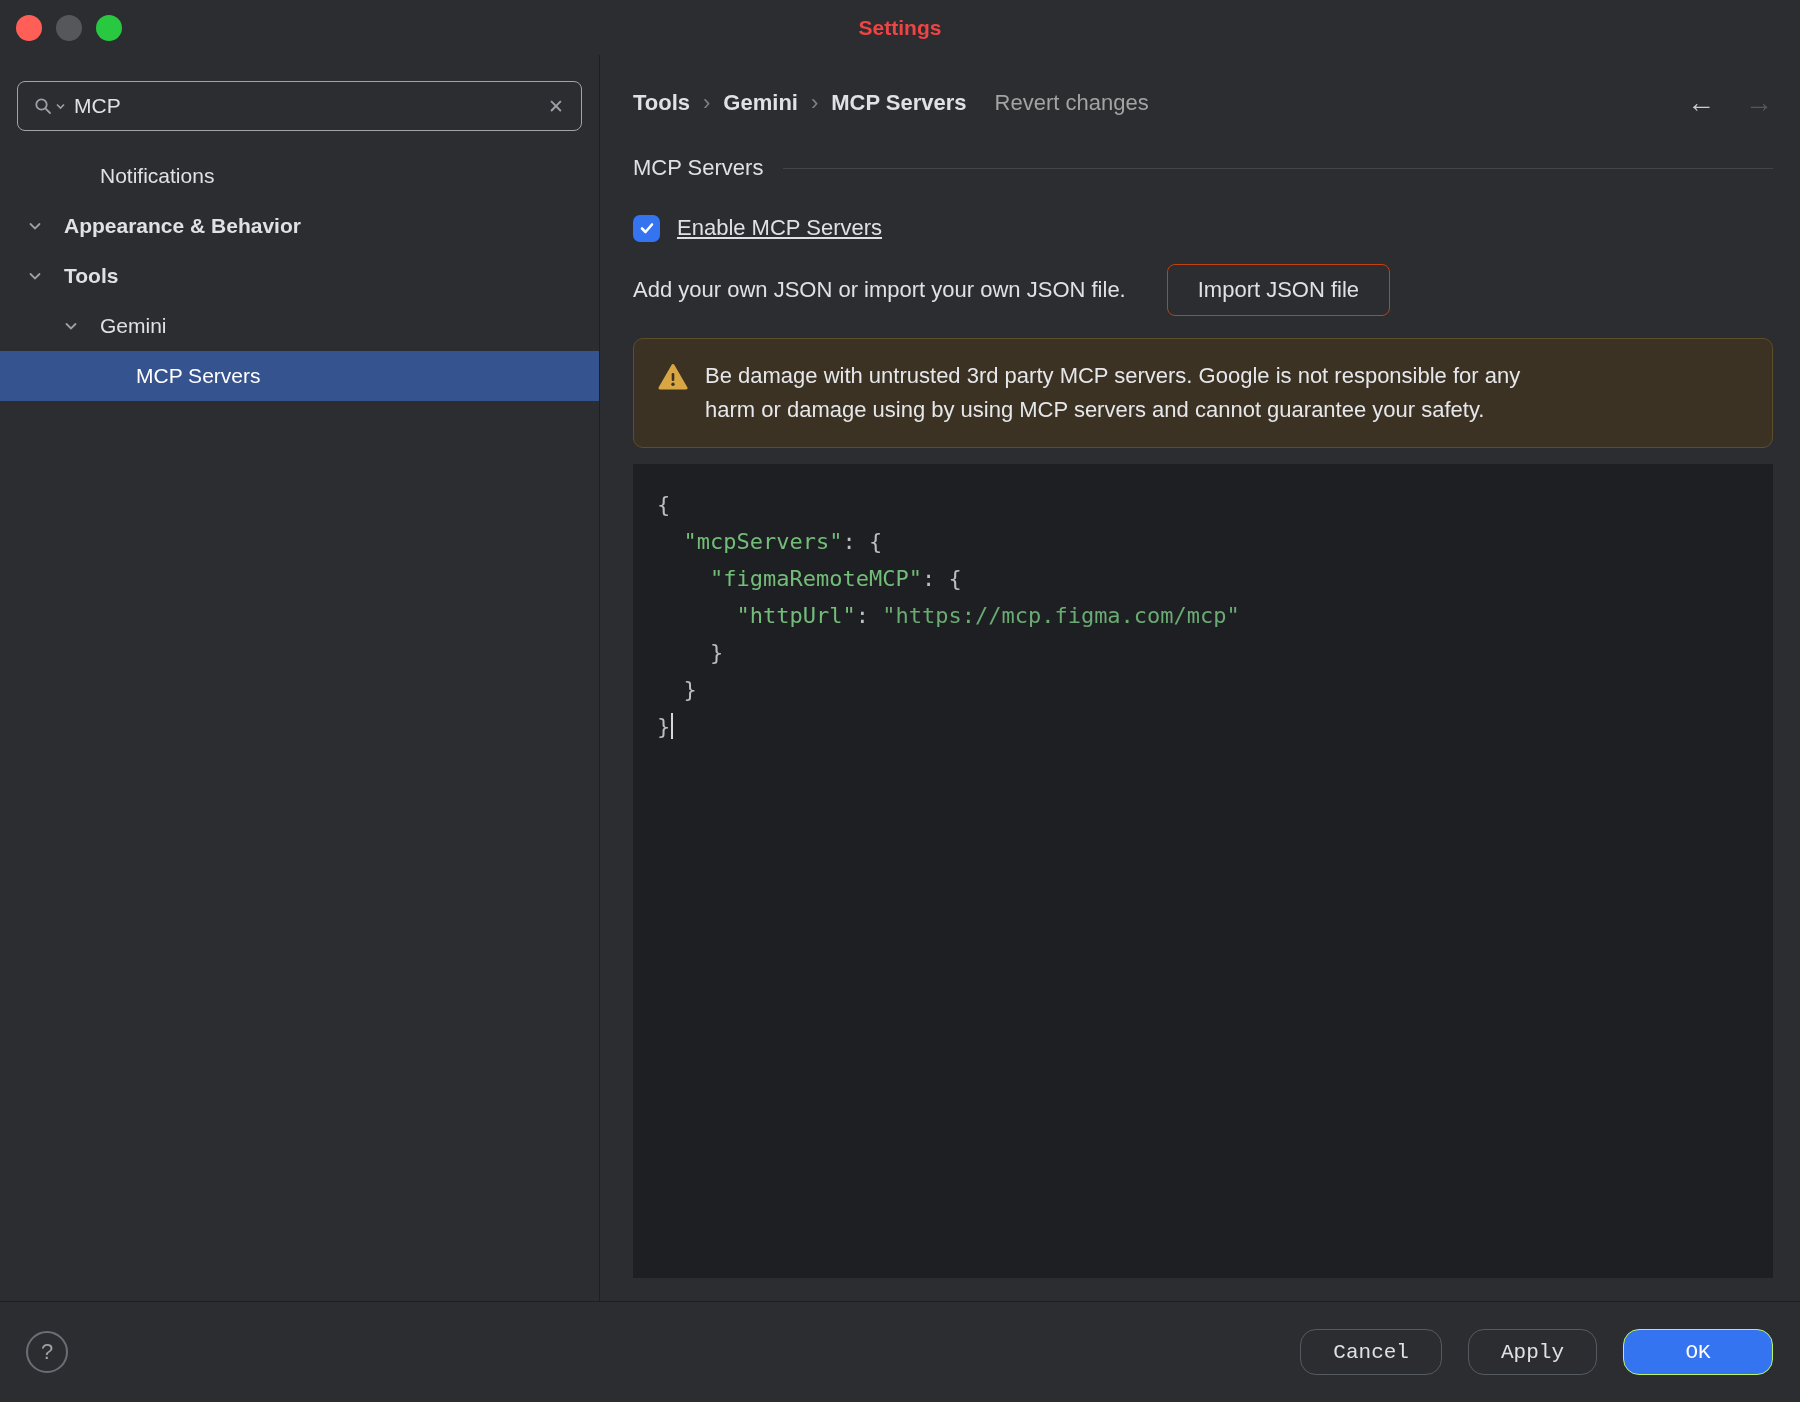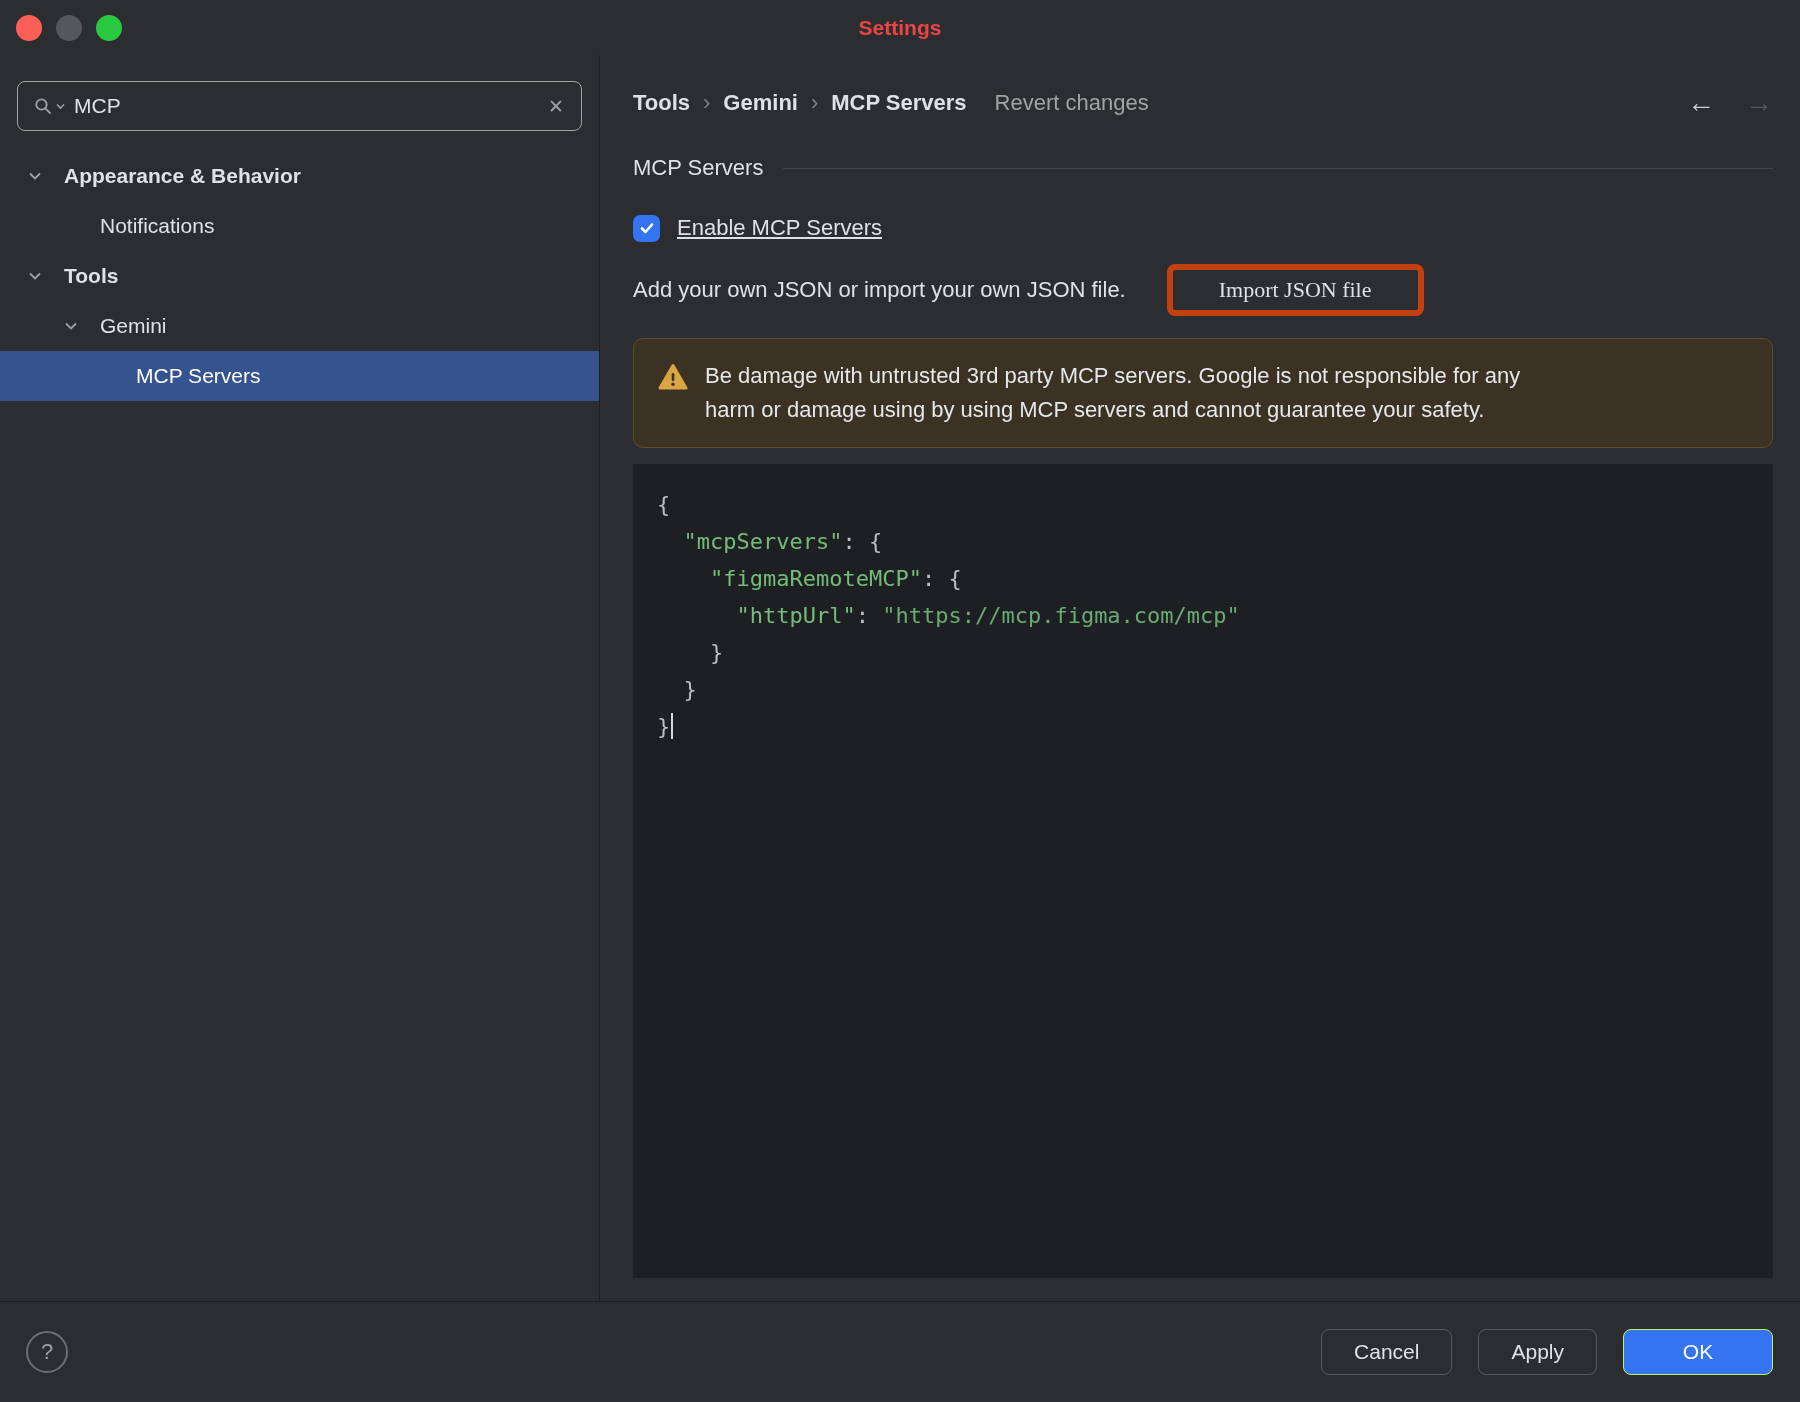--- a/index.html
+++ b/index.html
@@ -54,42 +54,42 @@
   .section-title { font-size:22px; color:#dfe1e5; white-space:nowrap; }
   .section-rule { flex:1; height:1px; background:#43454a; }
 
   .check-row { margin-top:20px; height:40px; display:flex; align-items:center; gap:17px; }
   .checkbox { width:27px; height:27px; border-radius:7px; background:#3574f0; display:flex;
               align-items:center; justify-content:center; }
   .check-label { font-size:22px;text-decoration:underline; }
 
   .import-row { margin-top:16px; height:52px; display:flex; align-items:center; gap:41px; }
   .import-hint { font-size:22px; }
-  .btn { height:52px; padding:0 46px; border:6px solid #c2410c; border-radius:8px; background:transparent;
-         color:#dfe1e5; font-size:22px; font-family:Liberation Serif, serif; cursor:pointer; }
+  .btn { height:52px; padding:0 30px; border:1px solid #c2410c; border-radius:8px; background:transparent;
+         color:#dfe1e5; font-size:22px; font-family:Liberation Sans, sans-serif; cursor:pointer; }
 
   .warning { margin-top:22px; background:#3b3224; border:1px solid #5d4e28; border-radius:10px;
              padding:20px 24px; display:flex; gap:17px; align-items:flex-start; }
   .warn-ico { flex:0 0 30px; margin-top:4px; }
   .warn-text { font-size:22px; line-height:34px; color:#e6e7ea; }
   .warn-line { display:block; }
 
   .editor { margin-top:16px; flex:1; background:#1e1f22; overflow:hidden; }
   .code { padding:22px 24px; font-family:"DejaVu Sans Mono","Liberation Mono",monospace;
           font-size:22px; line-height:37px; color:#bcbec4; white-space:pre; }
   .tok-k { color:#73bd79; }
   .tok-s { color:#6aab73; }
   .caret { display:inline-block; width:2px; height:26px; background:#d4d6da; vertical-align:-5px; margin-left:1px; }
 
   
   .footer { flex:0 0 101px; border-top:1px solid #1e1f22; display:flex; align-items:center; padding:0 27px 0 26px; }
   .help-circle { width:42px; height:42px; border:2px solid #6b6e75; border-radius:50%; color:#9da0a6;
                  display:flex; align-items:center; justify-content:center; font-size:22px; cursor:default; }
   .footer-btns { margin-left:auto; display:flex; align-items:center; gap:26px; }
-  .fbtn { height:46px; padding:0 32px; border-radius:8px; font-size:21px; font-family:Liberation Sans, sans-serif; cursor:pointer; }
+  .fbtn { height:46px; padding:0 32px; border-radius:16px; font-size:21px; font-family:Liberation Mono, monospace; cursor:pointer; }
   .fbtn.secondary { background:transparent; border:1px solid #555960; color:#dfe1e5; }
   .fbtn.primary { background:#3574f0; border:1px solid #bef264; color:#ffffff; min-width:150px; }
 </style>
 </head>
 <body>
 
 <div class="window">
 
   <div class="titlebar">
     <div class="traffic">
@@ -110,31 +110,31 @@
             <line x1="12.6" y1="12.6" x2="17" y2="17" stroke="#9da0a6" stroke-width="1.8" stroke-linecap="round"></line>
           </svg>
           <svg width="9" height="7" viewBox="0 0 9 7">
             <polyline points="1,1.5 4.5,5 8,1.5" fill="none" stroke="#9da0a6" stroke-width="1.6"></polyline>
           </svg>
         </span>
         <input value="MCP" style="">
         <span class="clear-x">✕</span>
       </div>
       <div class="tree">
+          <div class="tree-row" style="padding-left: 62px;">
+            <span class="chev-slot"></span>
+            <span>Notifications</span>
+          </div>
           <div class="tree-row bold" style="padding-left: 26px;">
             <span class="chev-slot">
               <svg width="18" height="18" viewBox="0 0 18 18">
                 <polyline points="4.5,7 9,11.5 13.5,7" fill="none" stroke="#9da0a6" stroke-width="1.8" stroke-linecap="round"></polyline>
               </svg>
             </span>
             <span>Appearance &amp; Behavior</span>
-          </div>
-          <div class="tree-row" style="padding-left: 62px;">
-            <span class="chev-slot"></span>
-            <span>Notifications</span>
           </div>
           <div class="tree-row bold" style="padding-left: 26px;">
             <span class="chev-slot">
               <svg width="18" height="18" viewBox="0 0 18 18">
                 <polyline points="4.5,7 9,11.5 13.5,7" fill="none" stroke="#9da0a6" stroke-width="1.8" stroke-linecap="round"></polyline>
               </svg>
             </span>
             <span>Tools</span>
           </div>
           <div class="tree-row" style="padding-left: 62px;">

